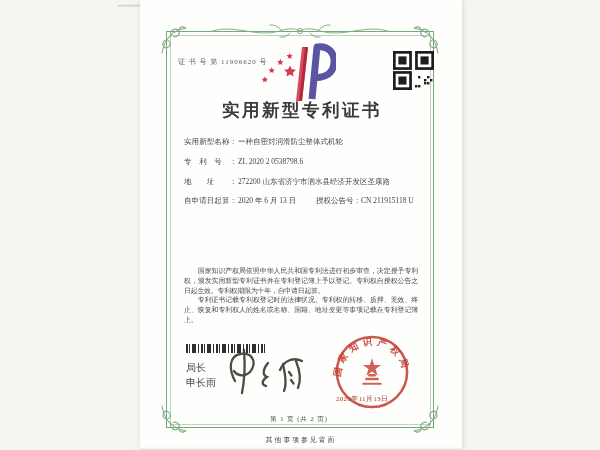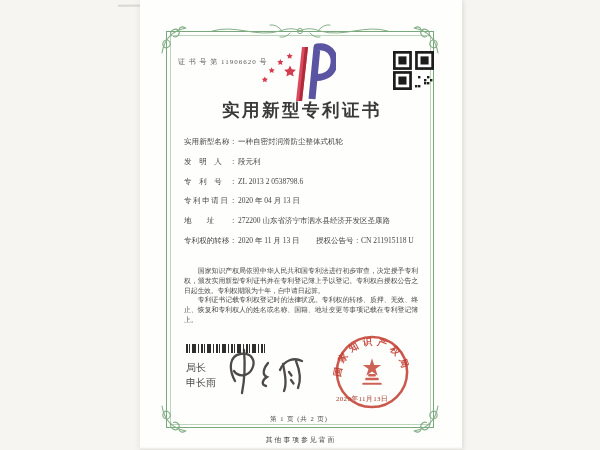--- a/index.html
+++ b/index.html
@@ -143,33 +143,27 @@
       <rect x="37" y="28" width="2.4000000000000004" height="2.4000000000000004" fill="#1d1d1b"></rect>
     </svg>
 
   <div class="title">实用新型专利证书</div>
 
   <div class="fields">
     <div class="field-row">
       <span class="flabel">实用新型名称：</span><span class="fvalue">一种自密封润滑防尘整体式机轮</span>
     </div>
     <div class="field-row">
-      <span class="flabel">发明人：</span><span class="fvalue">段元利</span>
-    </div>
-    <div class="field-row">
-      <span class="flabel">专利号：</span><span class="fvalue">ZL 2013 2 0538798.6</span>
-    </div>
-    <div class="field-row">
-      <span class="flabel">专利申请日：</span><span class="fvalue">2020 年 04 月 13 日</span>
+      <span class="flabel">专利号：</span><span class="fvalue">ZL 2020 2 0538798.6</span>
     </div>
     <div class="field-row">
       <span class="flabel">地址：</span><span class="fvalue">272200 山东省济宁市泗水县经济开发区圣康路</span>
     </div>
     <div class="field-row">
-      <span class="flabel">专利权的转移：</span><span class="fvalue">2020 年 11 月 13 日</span>
+      <span class="flabel">自申请日起算：</span><span class="fvalue">2020 年 6 月 13 日</span>
       <span class="grant-right"><span>授权公告号：</span><span>CN 211915118 U</span></span>
     </div>
   </div>
 
   <div class="paras">
     <p>国家知识产权局依照中华人民共和国专利法进行初步审查，决定授予专利权，颁发实用新型专利证书并在专利登记簿上予以登记。专利权自授权公告之日起生效。专利权期限为十年，自申请日起算。</p>
     <p>专利证书记载专利权登记时的法律状况。专利权的转移、质押、无效、终止、恢复和专利权人的姓名或名称、国籍、地址变更等事项记载在专利登记簿上。</p>
   </div>
 
   <div class="barcode"></div>

